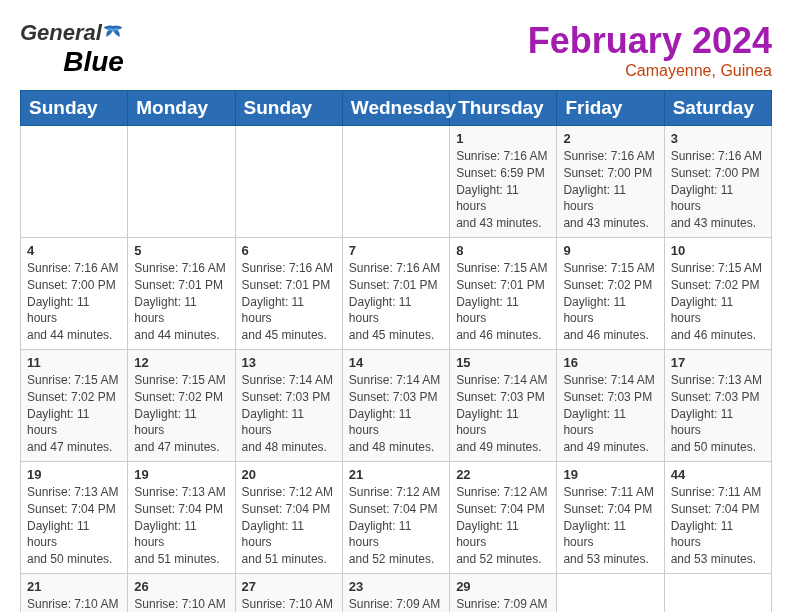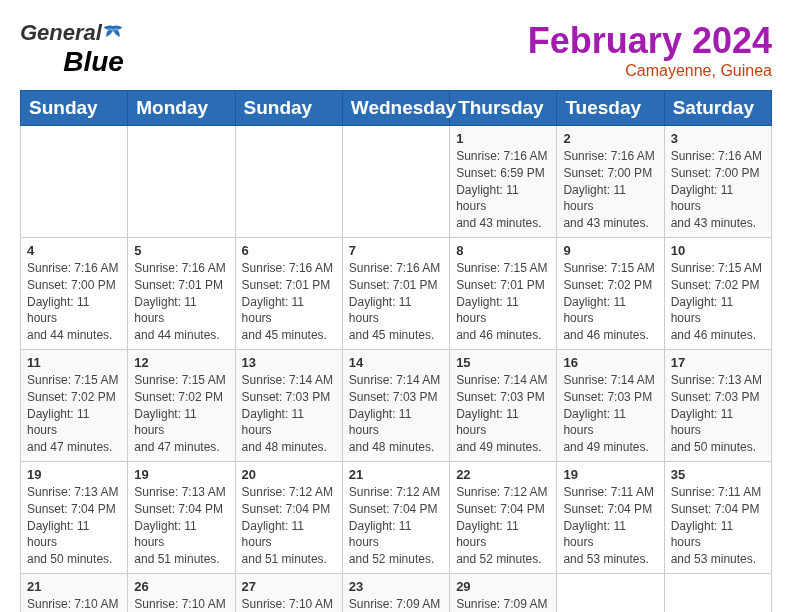--- a/index.html
+++ b/index.html
@@ -108,21 +108,21 @@
 </div>
 
 <table>
   <thead>
     <tr>
     <th>Sunday</th>
         <th>Monday</th>
         <th>Sunday</th>
         <th>Wednesday</th>
         <th>Thursday</th>
-        <th>Tuesday</th>
+        <th>Friday</th>
         <th>Saturday</th>
       </tr>
   </thead>
   <tbody id="calendar-body">
   <tr>
         <td class="empty-cell"></td>
         <td class="empty-cell"></td>
         <td class="empty-cell"></td>
         <td class="empty-cell"></td>
         <td>
@@ -286,21 +286,21 @@
 and 52 minutes.</div>
         </td>
         <td>
           <div class="day-number">19</div>
           <div class="day-info" style="white-space: pre-line;">Sunrise: 7:11 AM
 Sunset: 7:04 PM
 Daylight: 11 hours
 and 53 minutes.</div>
         </td>
         <td>
-          <div class="day-number">35</div>
+          <div class="day-number">44</div>
           <div class="day-info" style="white-space: pre-line;">Sunrise: 7:11 AM
 Sunset: 7:04 PM
 Daylight: 11 hours
 and 53 minutes.</div>
         </td>
       </tr>
       <tr>
         <td>
           <div class="day-number">21</div>
           <div class="day-info" style="white-space: pre-line;">Sunrise: 7:10 AM

